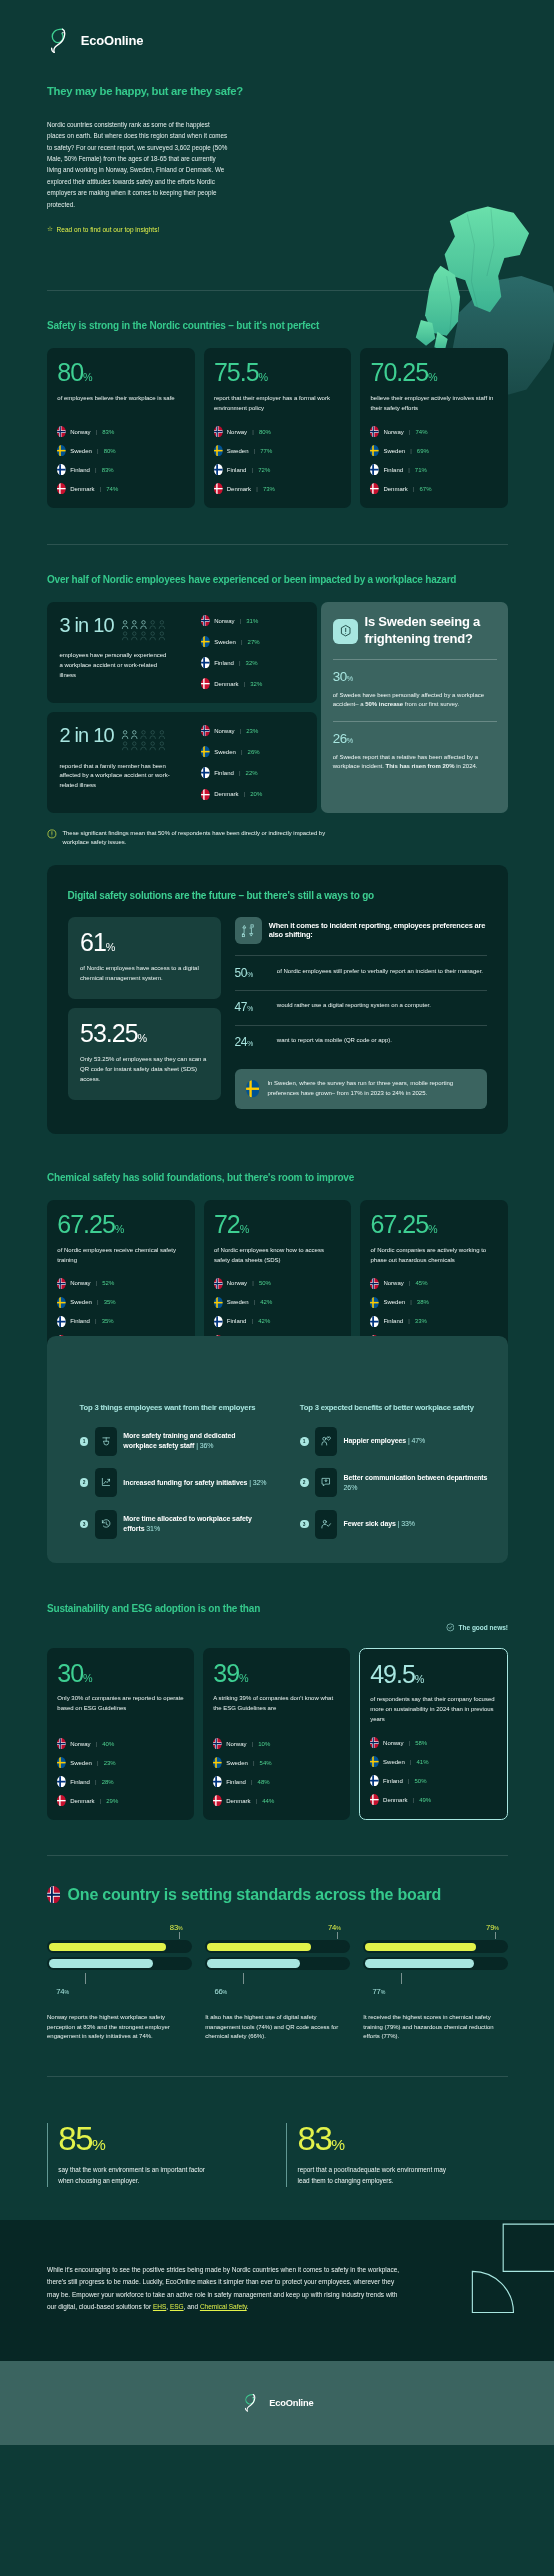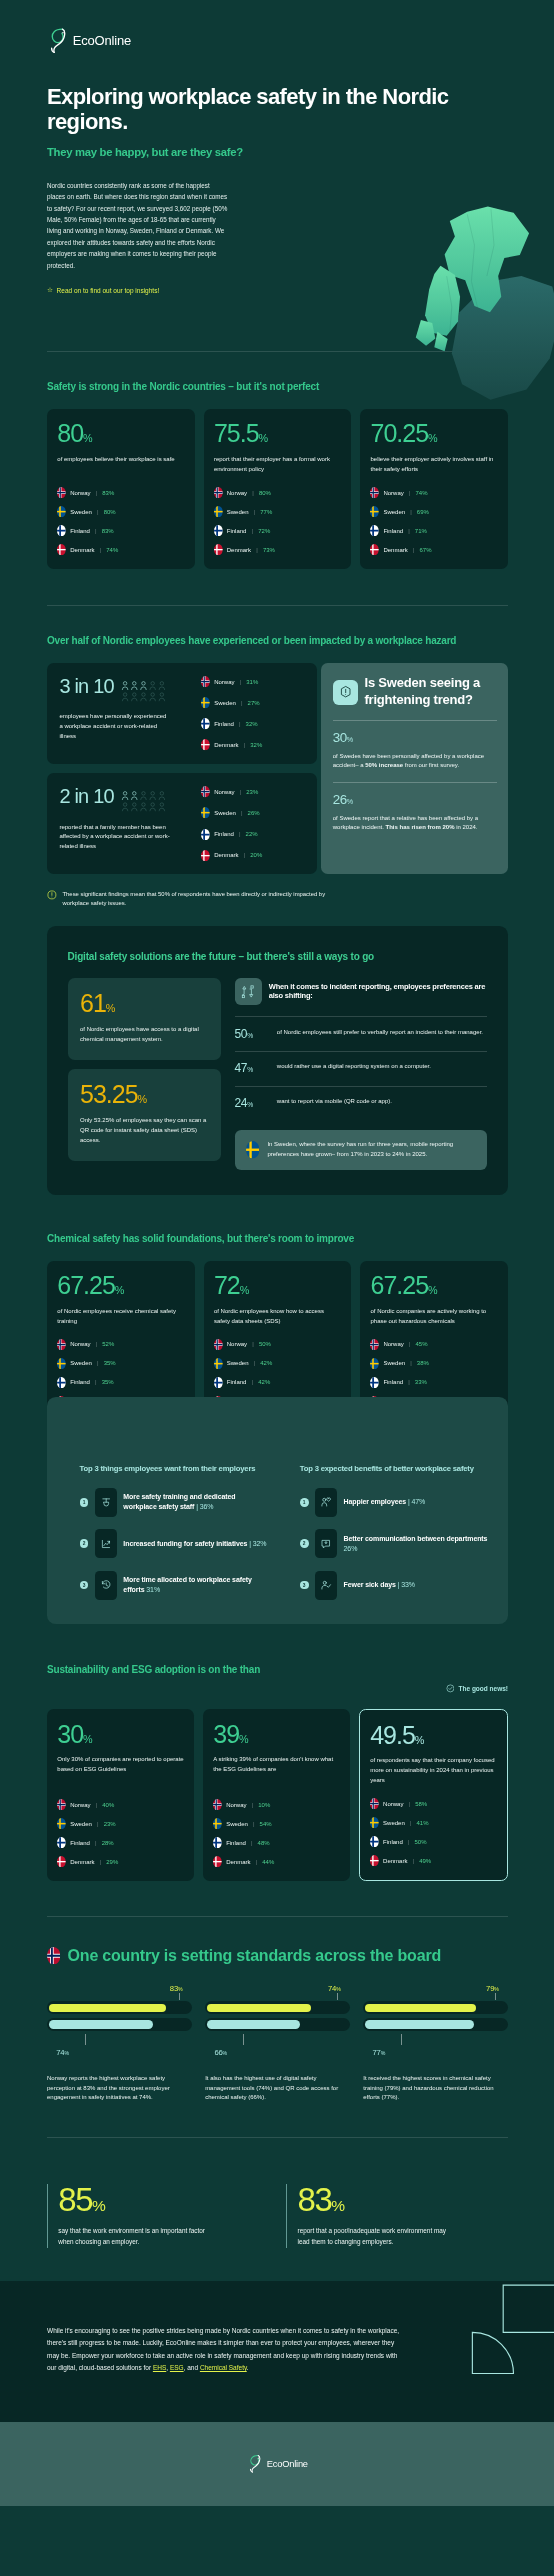--- a/index.html
+++ b/index.html
@@ -18,21 +18,21 @@
       linear-gradient(to right, rgba(255,255,255,.022) 0.5px, transparent 0.5px) 0 0/77px 100%,
       linear-gradient(to bottom, rgba(255,255,255,.022) 0.5px, transparent 0.5px) 0 0/100% 77px,
       #0d3a36;
     overflow:hidden;
   }
   .wrap { width:555px; padding:0 47px; position:relative; }
 
   
   .logo-row { padding-top:27px; display:flex; align-items:center; gap:5.2px; }
   .logo-mark { width:20.6px; height:26px; flex:none; }
-  .logo-word { font-size:13px; font-weight:400; letter-spacing:-0.2px; color:#fff; }
+  .logo-word { font-size:13px; font-weight:700; letter-spacing:-0.2px; color:#fff;margin-left:8px; }
 
   .hero { margin-top:32px; }
   h1.hero-title {
     font-size:22px; line-height:1.13; font-weight:700; letter-spacing:-0.6px; color:#fff;
   }
   .hero-sub {
     margin-top:11.3px; font-size:11.3px; font-weight:700; letter-spacing:-0.3px; color:#35c98c;
   }
   .intro-body {
     margin-top:21.6px; max-width:181px; font-size:6.3px; line-height:1.82; color:#e7f1ef;
@@ -58,21 +58,21 @@
 
   .cards3 { display:flex; gap:8.8px; margin-top:15.5px; }
   .statcard {
     flex:1; background:#072725; border-radius:6.7px; padding:12.4px 10.3px 13.4px;
     display:flex; flex-direction:column;
   }
   .statcard.outlined { border:0.5px solid #a8e6e0; }
   .bignum { font-size:25px; font-weight:400; letter-spacing:-1px; line-height:1; color:#3ecf92; }
   .bignum .pct { font-size:10.8px; letter-spacing:0; }
   .bignum.mint { color:#a8e6e0; }
-  .bignum.lime { color:#eab308; }
+  .bignum.lime { color:#ffffff; }
   .cardtxt { margin-top:8.8px; font-size:6px; line-height:1.62; color:#eef6f4; }
   .flaglist { margin-top:auto; padding-top:12.4px; display:flex; flex-direction:column; gap:7.7px; }
   .flagrow { display:flex; align-items:center; gap:4.1px; font-size:6px; color:#eef6f4; }
   .flagrow .sep { color:rgba(255,255,255,.35); margin:0 1px; }
   .flagrow .val { color:#4fd18f; }
   .flag { width:8.8px; height:11.3px; border-radius:50%/50%; flex:none; display:block; }
 
   
   .hazgrid { display:flex; gap:4px; margin-top:15.5px; align-items:stretch; }
   .hazleft { flex:1.65; display:flex; flex-direction:column; gap:8.8px; }
@@ -210,21 +210,20 @@
           <path d="M30 4c-6 0-12 1-16 5-5 5-5 13 0 18 4 4 10 4 14 0 4-4 4-11 1-15" stroke="#3ecf92" stroke-width="2.6" stroke-linecap="round"></path>
           <path d="M30 4c4 2 5 7 4 12-1 7-5 13-11 17-3 2-6 4-8 7-2 3-2 6-1 9" stroke="#fff" stroke-width="2.6" stroke-linecap="round" fill="none"></path>
           <path d="M14 49c-3-1-5-4-5-8" stroke="#fff" stroke-width="2.6" stroke-linecap="round"></path>
           <circle cx="31" cy="11" r="1.5" fill="#fff"></circle>
         </svg>
       </span>
       <span class="logo-word">EcoOnline</span>
     </div>
 
     <div class="hero">
-      <h1 class="hero-title">Exploring workplace safety in the Nordic regions.</h1>
       <div class="hero-sub">They may be happy, but are they safe?</div>
       <p class="intro-body">Nordic countries consistently rank as some of the happiest places on earth. But where does this region stand when it comes to safety? For our recent report, we surveyed 3,602 people (50% Male, 50% Female) from the ages of 18-65 that are currently living and working in Norway, Sweden, Finland or Denmark. We explored their attitudes towards safety and the efforts Nordic employers are making when it comes to keeping their people protected.</p>
       <div class="read-on">
         <span class="star">☆</span>
         <span>Read on to find out our top insights!</span>
       </div>
     </div>
   </div>
 
   <svg class="map-art" viewBox="0 0 330 400">

